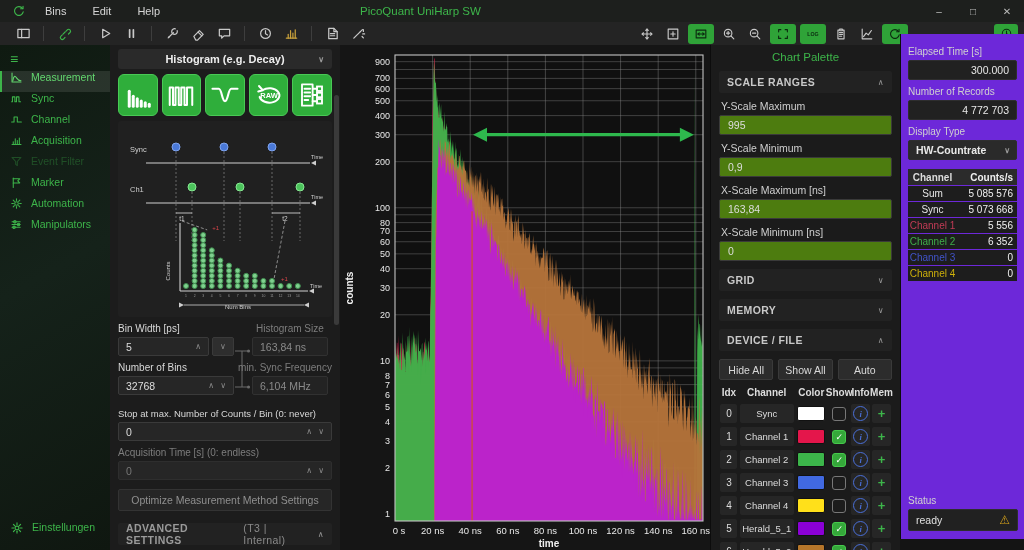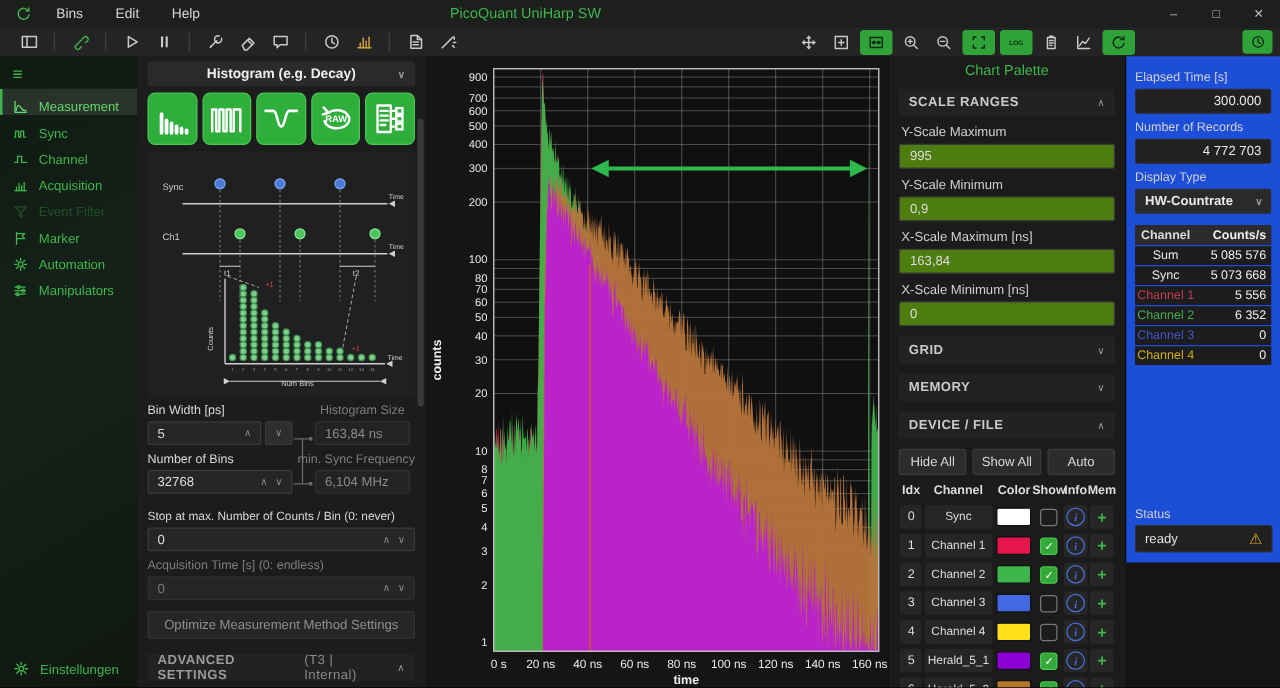--- a/index.html
+++ b/index.html
@@ -23,21 +23,21 @@
   .tbtn.active{background:#2fa338;color:#0c2b10;margin:0 2px;}
   .tb-sep{width:1px;height:15px;background:#3e3e3e;margin:0 7px;}
   .tb-spacer{flex:1;}
   #chart-toolbar{display:flex;align-items:center;margin-right:84px;}
   #timer-btn{width:24px;height:19px;background:#2fa338;border-radius:3px;display:flex;align-items:center;
              justify-content:center;color:#0c2b10;margin-right:6px;}
   
   #sidebar{position:absolute;left:0;top:45px;width:110px;height:505px;
            background:linear-gradient(150deg,#0f1a11 0%,#15221a 45%,#0f1710 100%);}
   #hamburger{color:#3db54a;font-size:14px;padding:6px 0 4px 10px;}
-  .side-item{height:21px;display:flex;align-items:flex-end;padding-left:10px;gap:8px;color:#3db54a;font-size:10.5px;}
+  .side-item{height:21px;display:flex;align-items:flex-start;padding-left:10px;gap:8px;color:#3db54a;font-size:10.5px;}
   .side-item .lbl{white-space:nowrap;}
   .side-item.selected{background:rgba(255,255,255,.10);box-shadow:inset 2px 0 0 #3db54a;color:#63d86f;}
   .side-item.disabled{opacity:.32;}
   #settings-item{position:absolute;left:0;bottom:8px;width:110px;}
   
   #measure{position:absolute;left:110px;top:45px;width:230px;height:505px;background:#1c1c1c;
            padding:4px 8px 0 8px;box-sizing:border-box;}
   #method-select{height:20px;background:#2a2a2a;border-radius:3px;display:flex;align-items:center;
                  justify-content:center;position:relative;font-weight:bold;font-size:11px;color:#eee;}
   #method-select .chev{position:absolute;right:8px;color:#999;}
@@ -86,21 +86,21 @@
   .chan-row{display:flex;align-items:center;height:21px;margin-top:2px;}
   .cc{display:flex;align-items:center;justify-content:center;}
   .c-idx{width:20px;}.c-name{width:56px;}.c-color{width:34px;}.c-show{width:22px;}.c-info{width:21px;}.c-mem{width:21px;}
   .cell-bg{background:#262626;border-radius:2px;height:19px;font-size:10px;color:#ddd;}
   .swatch{width:26px;height:13px;border-radius:2px;border:1px solid #111;}
   .info-dot{width:13px;height:13px;border-radius:50%;border:1.4px solid #4a6fd8;color:#4a6fd8;font-size:8.5px;
             display:flex;align-items:center;justify-content:center;font-weight:bold;font-family:"Liberation Serif",serif;font-style:italic;}
   .mem-plus{color:#3db54a;font-size:13px;font-weight:bold;}
   .mini-btn{width:19px;height:19px;background:#262626;border-radius:2px;display:flex;align-items:center;justify-content:center;}
   
-  #rightpanel{position:absolute;left:900px;top:45px;width:124px;height:405px;background:#1d4ed8;
+  #rightpanel{position:absolute;left:900px;top:34px;width:124px;height:505px;background:#6d28d9;
               border-left:1px solid #0c0c0c;padding:6px 7px 0 7px;box-sizing:border-box;}
   .rp-label{font-size:10px;color:#d0d0d0;margin-top:6px;}
   .rp-box{height:18px;background:#212121;border:1px solid #2e2e2e;border-radius:2px;display:flex;align-items:center;
           justify-content:flex-end;padding:0 7px;font-size:10.5px;color:#e8e8e8;margin-top:3px;}
   #display-select{justify-content:flex-start;font-weight:bold;position:relative;background:#2a2a2a;}
   #display-select .chev{position:absolute;right:6px;color:#999;font-size:8px;}
   #countrate{margin-top:9px;font-size:10px;}
   .cr-row{display:flex;height:15px;align-items:center;background:#1d1d1d;margin-top:1px;}
   .cr-row.head{background:#2b2b2b;font-weight:bold;height:16px;}
   .cr-name{flex:1;text-align:center;}

